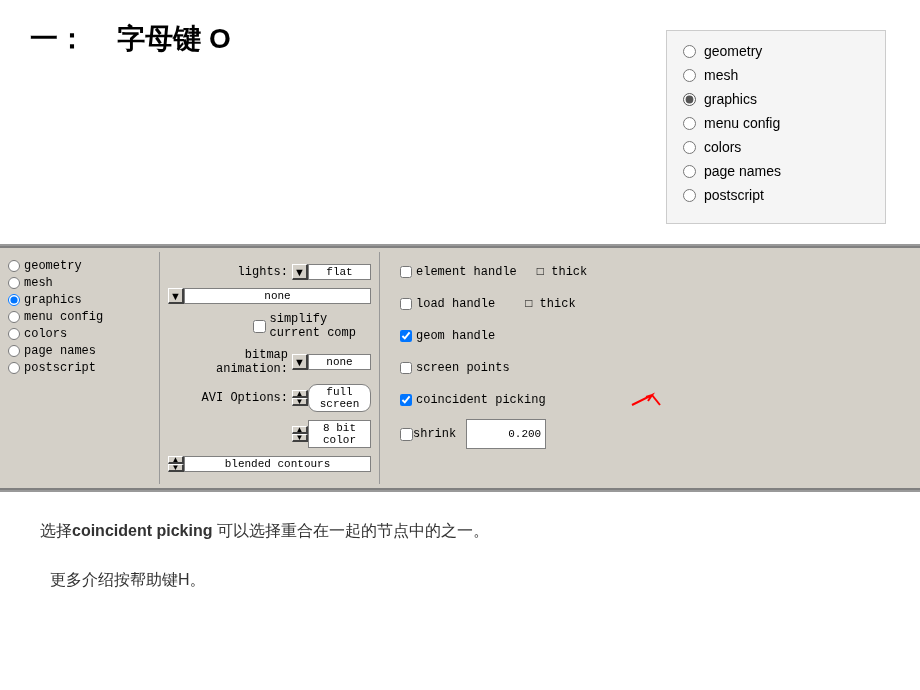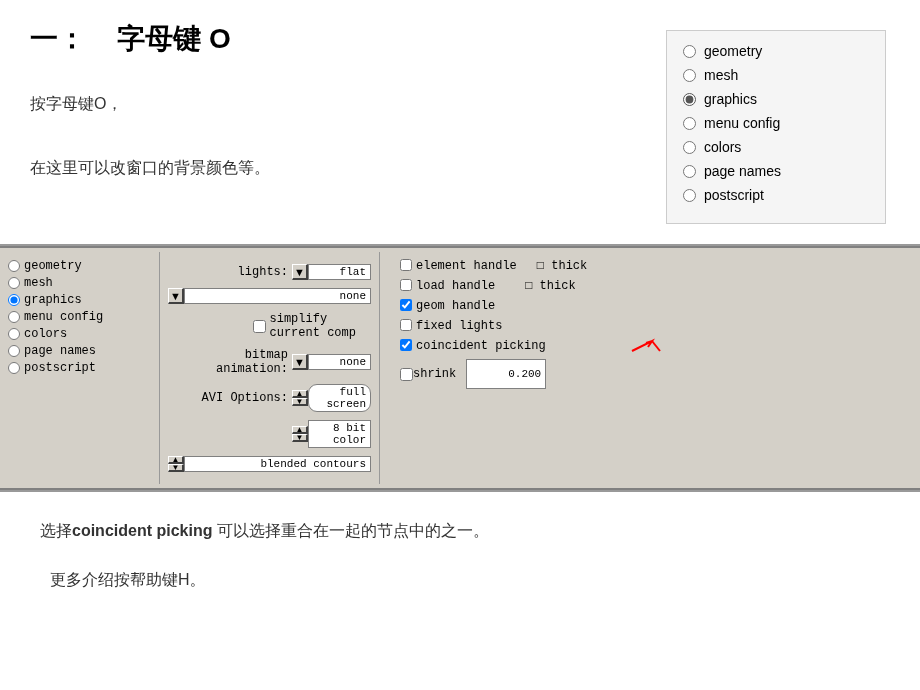--- a/index.html
+++ b/index.html
@@ -128,31 +128,32 @@
       align-items: center;
       justify-content: center;
     }
 
     .text-field {
       background: #fff;
       border: 1px solid #808080;
       font-size: 11px;
       padding: 1px 4px;
       flex: 1;
-      text-align: right;
+      text-align: center;
     }
 
     .panel-col4 {
       width: 280px;
       padding: 4px 8px;
     }
 
     .check-item {
       display: flex;
-      margin: 3px 0;
+      align-items: center;
+      margin: 9px 0;
       font-size: 12px;
     }
 
     .check-item input {
       width: 12px;
       height: 12px;
       margin-right: 4px;
     }
 
     .shrink-row {
@@ -220,25 +221,20 @@
   </style>
 </head>
 <body>
 
 <div class="top-section">
   <div class="left-content">
     <div class="title">
       <span>一：</span>&nbsp;&nbsp;&nbsp;
       <span>字母键 O</span>
     </div>
-    <div class="desc-text">
-      <p>按字母键O，</p>
-      <p>&nbsp;</p>
-      <p>在这里可以改窗口的背景颜色等。</p>
-    </div>
   </div>
 
   <div class="radio-panel">
     <div class="radio-item">
       <input type="radio" name="top-options" style=""> 
         <span>geometry</span>
     </div>
     <div class="radio-item">
       <input type="radio" name="top-options" style=""> 
         <span>mesh</span>
@@ -367,21 +363,21 @@
       <span style="margin-left:30px;">□ thick</span>
     </div>
 
     <div class="check-item">
       <input type="checkbox" checked="" style="">
       <span>geom handle</span>
     </div>
 
     <div class="check-item">
       <input type="checkbox" style="">
-      <span>fixed lights</span>
+      <span>screen points</span>
     </div>
 
     <div class="check-item" style="position:relative;">
       <input type="checkbox" checked="" style="">
       <span>coincident picking</span>
 
       <svg width="32" height="18" style="position:absolute; right:-10px; top:-2px;">
         <polyline points="2,14 22,4 18,10 22,4 16,6" stroke="red" stroke-width="2" fill="none"></polyline>
         <line x1="22" y1="4" x2="30" y2="14" stroke="red" stroke-width="2"></line>
       </svg>

